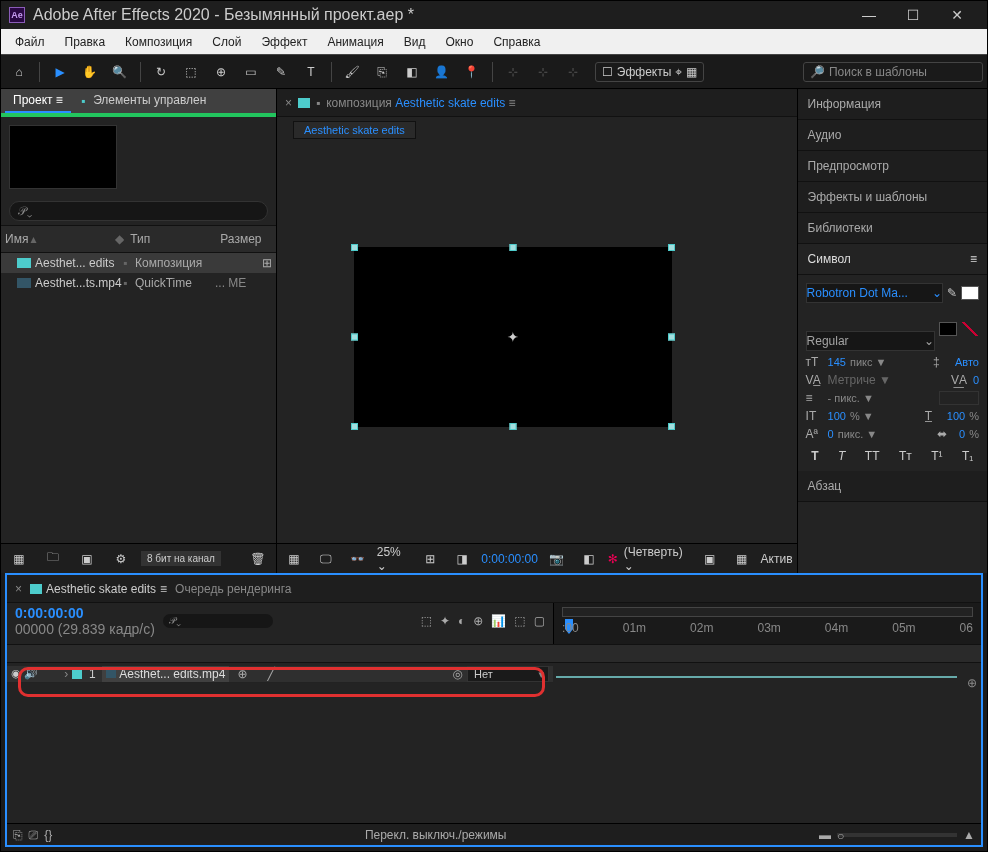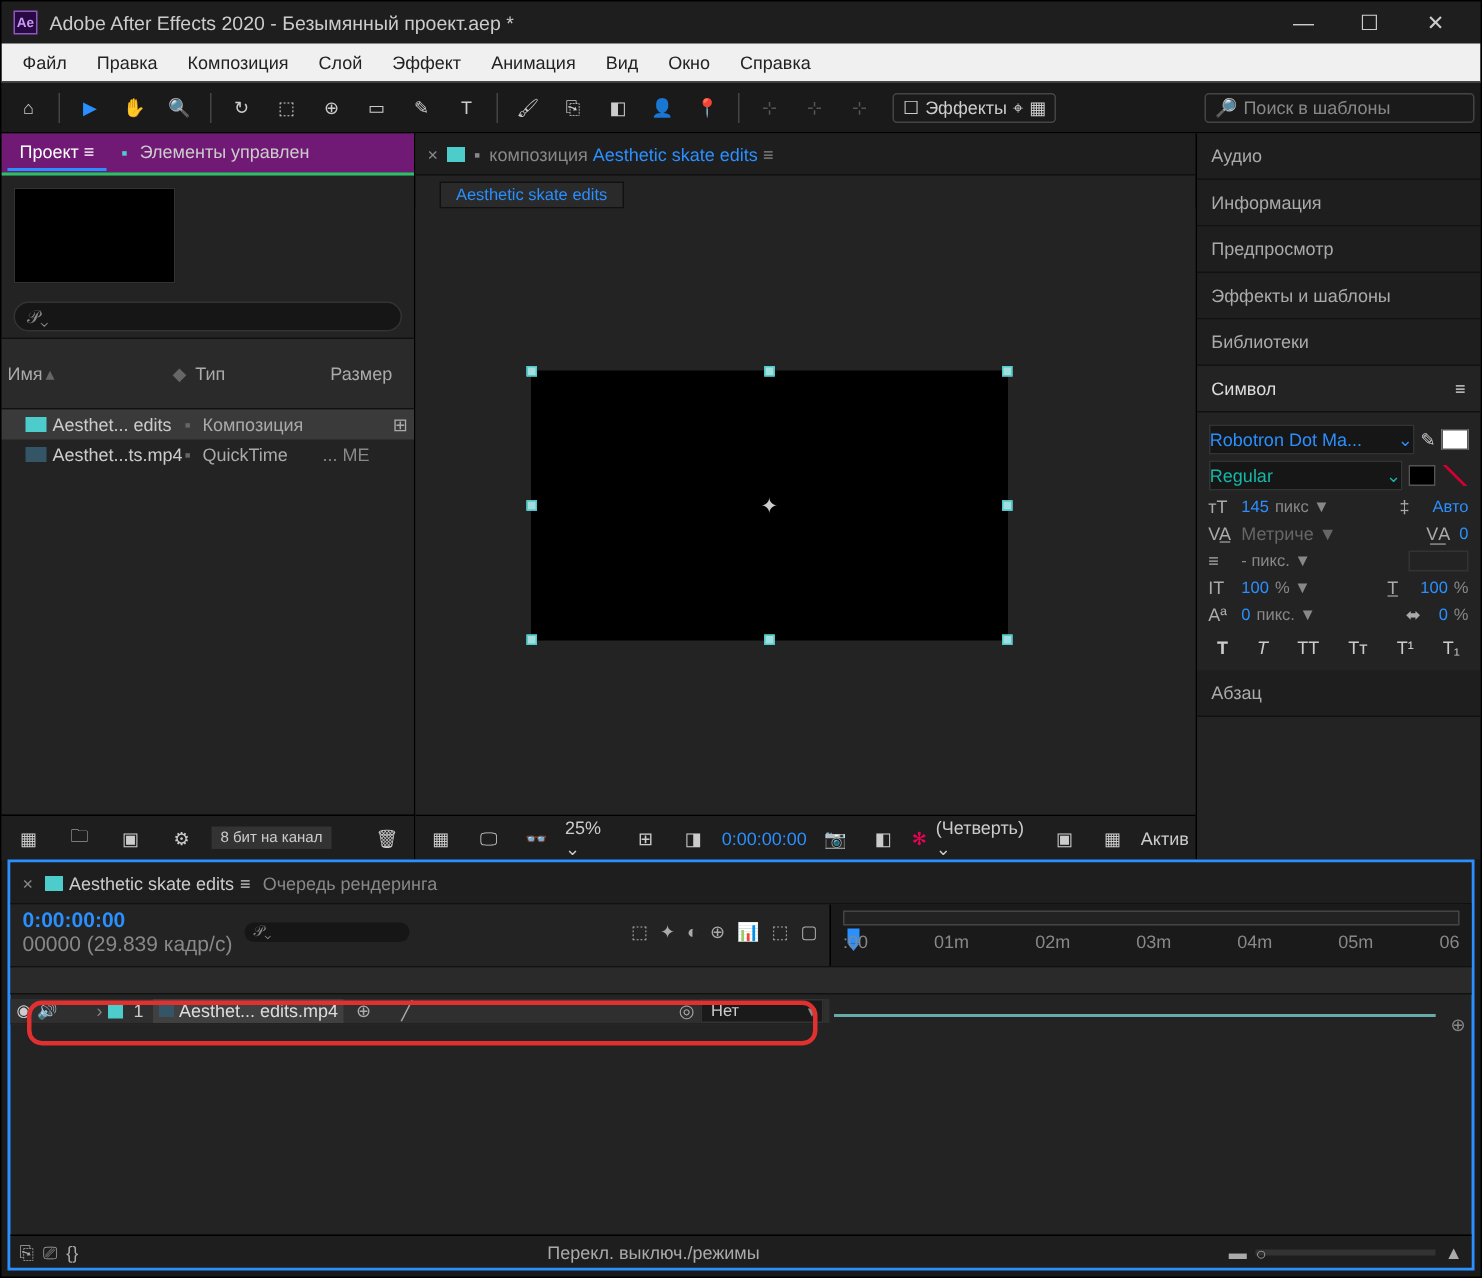--- a/index.html
+++ b/index.html
@@ -1,41 +1,41 @@
 <!DOCTYPE html>
 <html><head>
 <meta charset="utf-8">
 <style>
 * { margin:0; padding:0; box-sizing:border-box; font-family:"Segoe UI",Tahoma,sans-serif; font-size:12px; user-select:none; }
 body { background:#1a1a1a; width:988px; height:852px; position:relative; overflow:hidden; border:1px solid #000; }
 .titlebar { height:28px; background:#1e1e1e; display:flex; align-items:center; padding:0 8px; color:#ccc; }
 .titlebar .logo { width:16px; height:16px; background:#2a0844; border:1px solid #8a5cb8; display:flex; align-items:center; justify-content:center; color:#c79cf2; font-weight:bold; font-size:9px; margin-right:8px; }
-.titlebar .title { flex:1; font-size:13px; }
+.titlebar .title { flex:1; font-size:16px; }
 .winbtns { display:flex; gap:0; }
 .winbtn { width:44px; height:28px; display:flex; align-items:center; justify-content:center; color:#ccc; font-size:14px; }
 .menubar { height:26px; background:#f0f0f0; display:flex; align-items:center; padding:0 4px; color:#222; border-bottom:1px solid #444; }
 .menubar .mitem { padding:4px 10px; font-size:12px; }
 .toolbar { height:34px; background:#1a1a1a; border-bottom:1px solid #000; display:flex; align-items:center; padding:0 4px; gap:2px; }
 .tbtn { width:28px; height:28px; display:flex; align-items:center; justify-content:center; color:#ccc; border-radius:2px; }
 .tbtn.active { color:#2a8fff; }
 .tsep { width:1px; height:20px; background:#444; margin:0 4px; }
 .snap-group { display:flex; align-items:center; border:1px solid #444; border-radius:3px; padding:2px 6px; color:#ccc; margin-left:6px; gap:4px; }
 .search-box { margin-left:auto; display:flex; align-items:center; background:#1a1a1a; border:1px solid #444; border-radius:3px; padding:2px 6px; width:180px; color:#888; }
 .content { display:flex; height:484px; }
 .project-panel { width:284px; background:#232323; border-right:1px solid #000; display:flex; flex-direction:column; }
-.panel-tabs { height:28px; display:flex; align-items:center; padding:0 4px; border-bottom:2px solid #22c55e; background:#701a75; }
+.panel-tabs { height:28px; display:flex; align-items:center; padding:0 4px; border-bottom:4px solid #22c55e; background:#404040; }
 .panel-tab { padding:4px 8px; color:#ccc; border-bottom:2px solid transparent; }
 .panel-tab.active { border-bottom-color:#2a8fff; color:#fff; }
 .panel-tab-icon { color:#4dcccc; margin-left:10px; }
 .comp-info { display:flex; padding:8px; gap:8px; }
 .thumb-box { width:108px; height:64px; background:#000; border:1px solid #333; }
 .comp-meta { color:#aaa; font-size:11px; display:flex; flex-direction:column; gap:2px; }
 .comp-meta .cname { color:#ccc; }
 .proj-search { margin:4px 8px; background:#161616; border:1px solid #333; border-radius:10px; padding:2px 8px; color:#888; display:flex; align-items:center; gap:4px; }
-.proj-cols { display:flex; background:#2a2a2a; padding:16px 4px; border-top:1px solid #111; border-bottom:1px solid #111; color:#aaa; font-size:11px; }
+.proj-cols { display:flex; background:#2a2a2a; padding:6px 4px; border-top:1px solid #111; border-bottom:1px solid #111; color:#aaa; font-size:11px; }
 .proj-row { display:flex; padding:3px 4px; color:#ccc; font-size:11px; align-items:center; }
 .proj-row.selected { background:#3a3a3a; }
 .proj-icon { width:14px; height:10px; background:#4dcccc; margin-right:4px; }
 .proj-icon.qt { background:#356; }
 .proj-bottom { margin-top:auto; height:30px; background:#1e1e1e; border-top:1px solid #000; display:flex; align-items:center; padding:0 4px; gap:6px; color:#aaa; }
 .proj-bottom .bitdepth { background:#333; padding:2px 6px; font-size:10px; color:#ccc; }
 .viewer { flex:1; background:#232323; display:flex; flex-direction:column; }
 .viewer-tabs { height:28px; display:flex; align-items:center; padding:0 8px; border-bottom:1px solid #111; background:#1e1e1e; color:#ccc; gap:6px; }
 .viewer-tabs .breadcrumb { color:#888; }
 .viewer-tabs .breadcrumb .link { color:#2a8fff; }
@@ -45,21 +45,21 @@
 .sel-handles { position:absolute; left:74px; top:105px; width:324px; height:186px; }
 .handle { position:absolute; width:7px; height:7px; background:#a3dede; border:1px solid #4dcccc; }
 .anchor { position:absolute; left:50%; top:50%; transform:translate(-50%,-50%); color:#ccc; font-size:14px; }
 .viewer-bottom { height:30px; background:#1e1e1e; border-top:1px solid #000; display:flex; align-items:center; padding:0 4px; gap:6px; color:#ccc; font-size:11px; }
 .right-panels { width:196px; background:#232323; border-left:1px solid #000; display:flex; flex-direction:column; }
 .acc-item { padding:8px 10px; color:#aaa; border-bottom:1px solid #111; background:#1e1e1e; }
 .acc-item.open { color:#ddd; background:#232323; }
 .char-panel { padding:4px 8px; color:#ccc; }
 .char-row { display:flex; align-items:center; gap:4px; margin:4px 0; }
 .char-dd { background:#161616; border:1px solid #333; padding:2px 0; color:#2a8fff; flex:1; display:flex; justify-content:space-between; }
-.char-dd.plain { color:#14b8a6; }
+.char-dd.plain { color:#a3a3a3;margin-top:24px; }
 .char-swatch { width:18px; height:14px; background:#fff; border:1px solid #555; }
 .char-swatch.black { background:#000; }
 .char-val { color:#2a8fff; font-size:11px; }
 .char-label { color:#888; font-size:11px; }
 .char-icon { color:#aaa; width:18px; }
 .char-btns { display:flex; gap:8px; padding:4px 0; color:#ccc; justify-content:space-around; }
 .timeline-wrap { position:absolute; left:4px; right:4px; top:572px; bottom:4px; border:2px solid #2a8fff; background:#232323; }
 .tl-tabs { height:28px; display:flex; align-items:center; padding:0 8px; background:#1e1e1e; border-bottom:1px solid #111; color:#ccc; gap:8px; }
 .tl-tab { display:flex; align-items:center; gap:4px; }
 .tl-tab .cicon { width:12px; height:10px; background:#4dcccc; }
@@ -242,22 +242,22 @@
       <span class="tbtn">◧</span>
       <span style="color:#e05;">✻</span>
       <span><span>(Четверть)</span> ⌄</span>
       <span class="tbtn">▣</span>
       <span class="tbtn">▦</span>
       <span>Актив</span>
     </div>
   </div>
 
   <div class="right-panels">
+    <div class="acc-item">Информация</div>
     <div class="acc-item">Аудио</div>
-    <div class="acc-item">Информация</div>
     <div class="acc-item">Предпросмотр</div>
     <div class="acc-item">Эффекты и шаблоны</div>
     <div class="acc-item">Библиотеки</div>
     <div class="acc-item open" style="display:flex;justify-content:space-between">
         <span>Символ</span>
         <span>≡</span>
       </div>
     <div class="char-panel">
       <div class="char-row">
         <div class="char-dd">

